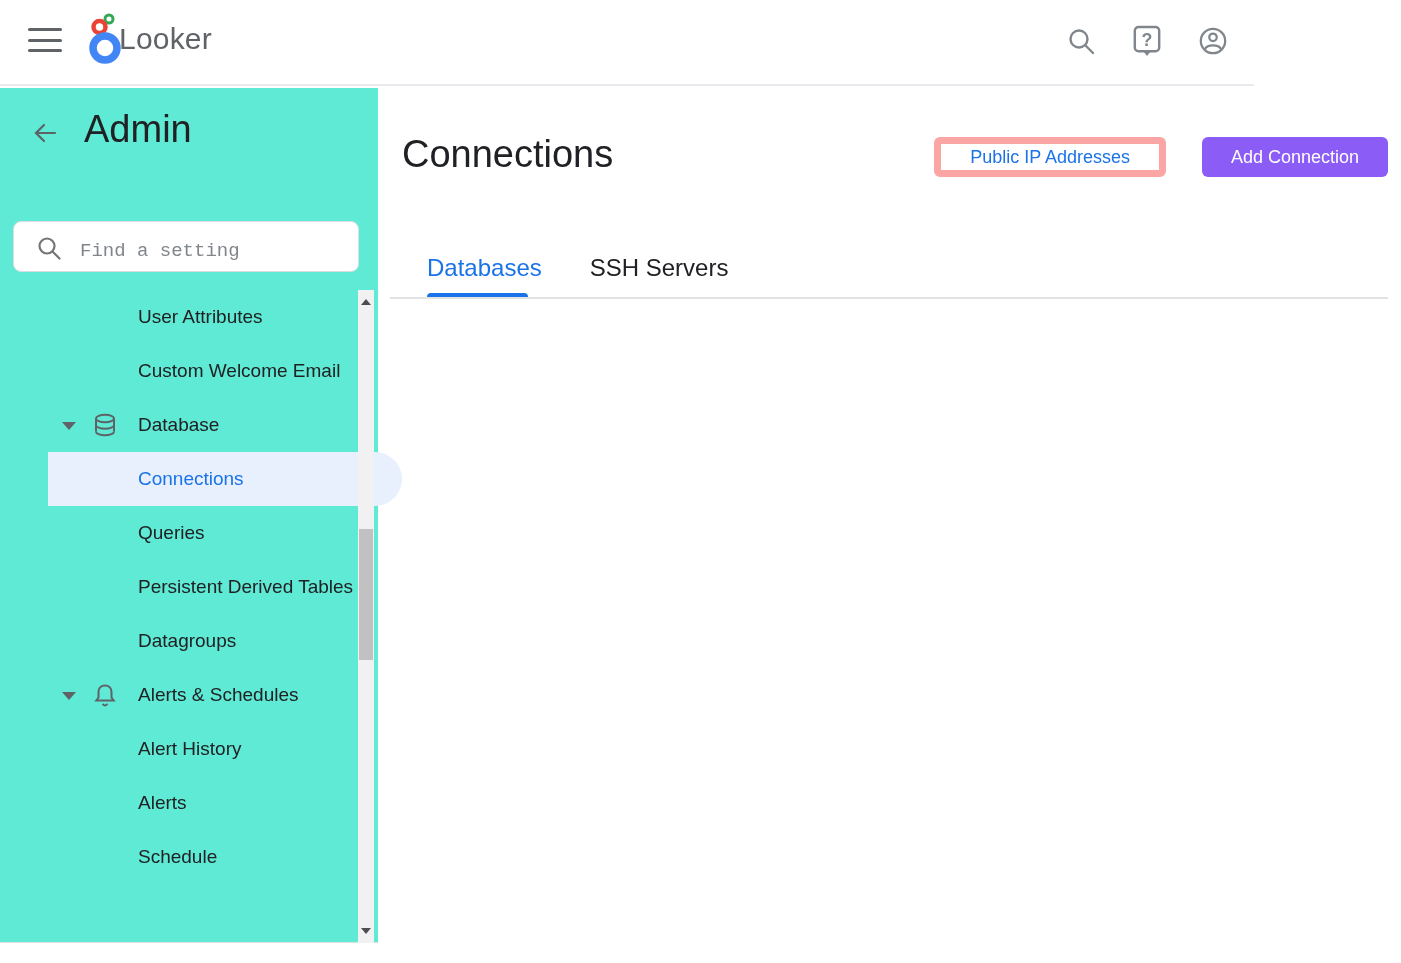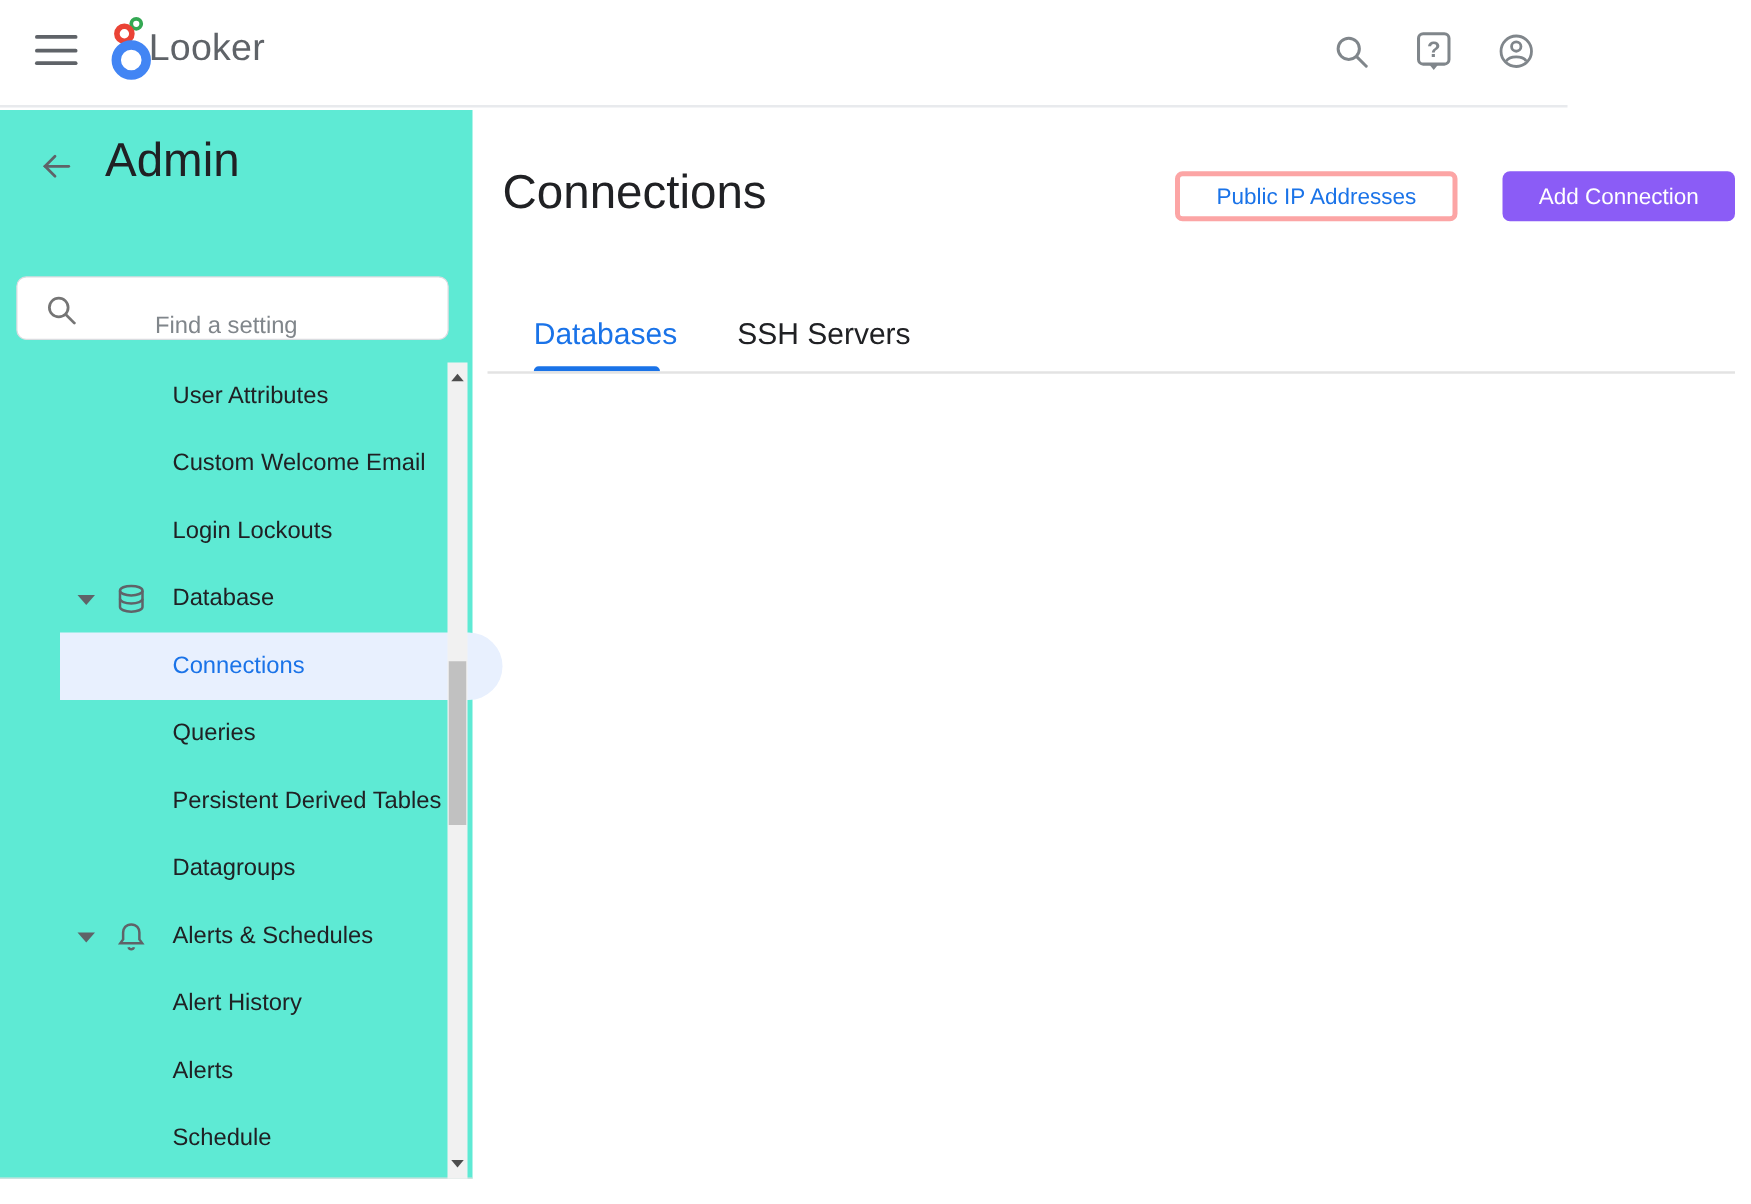--- a/index.html
+++ b/index.html
@@ -33,24 +33,23 @@
   .back-arrow { position: absolute; left: 32px; top: 12px; width: 26px; height: 26px; cursor: pointer; }
   .admin-title { position: absolute; left: 84px; top: 0; font-size: 38px; font-weight: 400; color: #202124; }
 
   .setting-search {
     position: absolute; left: 13px; top: 133px; width: 346px; height: 51px;
     border: 1px solid #dadce0; border-radius: 8px; background: #fff;
     display: flex; align-items: center;
   }
   .setting-search svg { position: absolute; left: 22px; top: 13px; }
   .setting-search input {
-    position: absolute; left: 66px; top: 14px; width: 265px; height: 100%;
+    position: absolute; left: 66px; top: 4px; width: 265px; height: 100%;
     border: none; outline: none; font-size: 19px; color: #202124; background: transparent;
-    font-family: Liberation Sans, sans-serif;
-    margin-left: 44px;
+    font-family: Liberation Mono, monospace;
   }
   .setting-search input::placeholder { color: #80868b; opacity: 1; }
 
   .nav { position: absolute; left: 0; top: 202px; width: 378px; height: 653px; padding-left: 48px; }
   .nav-row { position: relative; height: 54px; cursor: pointer; }
   .nav-row .pill {
     position: absolute; left: 0; top: 0; width: 354px; height: 54px;
     background: #e8f0fe; border-radius: 0 27px 27px 0;
   }
   .nav-row .caret {
@@ -75,21 +74,21 @@
   .sb-down { bottom: 9px; border-left: 5px solid transparent; border-right: 5px solid transparent; border-top: 6px solid #4d4d4d; }
   .sb-thumb { position: absolute; left: 1px; top: 239px; width: 14px; height: 131px; background: #c1c1c1; cursor: pointer; }
 
   
   .main-title { position: absolute; left: 402px; top: 133px; font-size: 38px; font-weight: 400; color: #202124; }
   .btn {
     position: absolute; top: 137px; height: 40px; border-radius: 6px;
     font-size: 18px; font-weight: 500; font-family: "Liberation Sans", "DejaVu Sans", sans-serif;
     cursor: pointer; display: inline-flex; align-items: center; padding: 0 29px; white-space: nowrap;
   }
-  .btn-outline { right: 235px; background: #fff; border: 4px solid #fca5a5; color: #1a73e8; }
+  .btn-outline { right: 235px; background: #fff; border: 7px solid #fca5a5; color: #1a73e8; }
   .btn-primary { right: 13px; background: #8b5cf6; border: none; color: #fff; }
 
   .tabs { position: absolute; left: 427px; top: 254px; display: flex; gap: 48px; }
   .tab { font-size: 24px; font-weight: 500; color: #202124; cursor: pointer; white-space: nowrap; }
   .tab.active { color: #1a73e8; }
   .tab-indicator {
     position: absolute; left: 427px; top: 293px; width: 101px; height: 4px;
     background: #1a73e8; border-radius: 4px 4px 0 0;
   }
   .tab-divider { position: absolute; left: 390px; top: 297px; width: 998px; height: 2px; background: #e3e3e3; }
@@ -157,23 +156,20 @@
   <div class="nav">
 
     <div class="nav-row">
       <span class="label">User Attributes</span>
     </div>
 
     <div class="nav-row">
       <span class="label">Custom Welcome Email</span>
     </div>
 
-    <div class="nav-row">
-      <span class="label">Login Lockouts</span>
-    </div>
 
     <div class="nav-row">
       <span class="caret"></span>
       <svg class="row-icon" viewBox="0 0 26 26" fill="none" stroke="#5f6368" stroke-width="2">
         <ellipse cx="13" cy="6.5" rx="9" ry="3.8"></ellipse>
         <path d="M4 6.5 V19.5 M22 6.5 V19.5"></path>
         <path d="M4 13 a9 3.8 0 0 0 18 0"></path>
         <path d="M4 19.5 a9 3.8 0 0 0 18 0"></path>
       </svg>
       <span class="label">Database</span>

